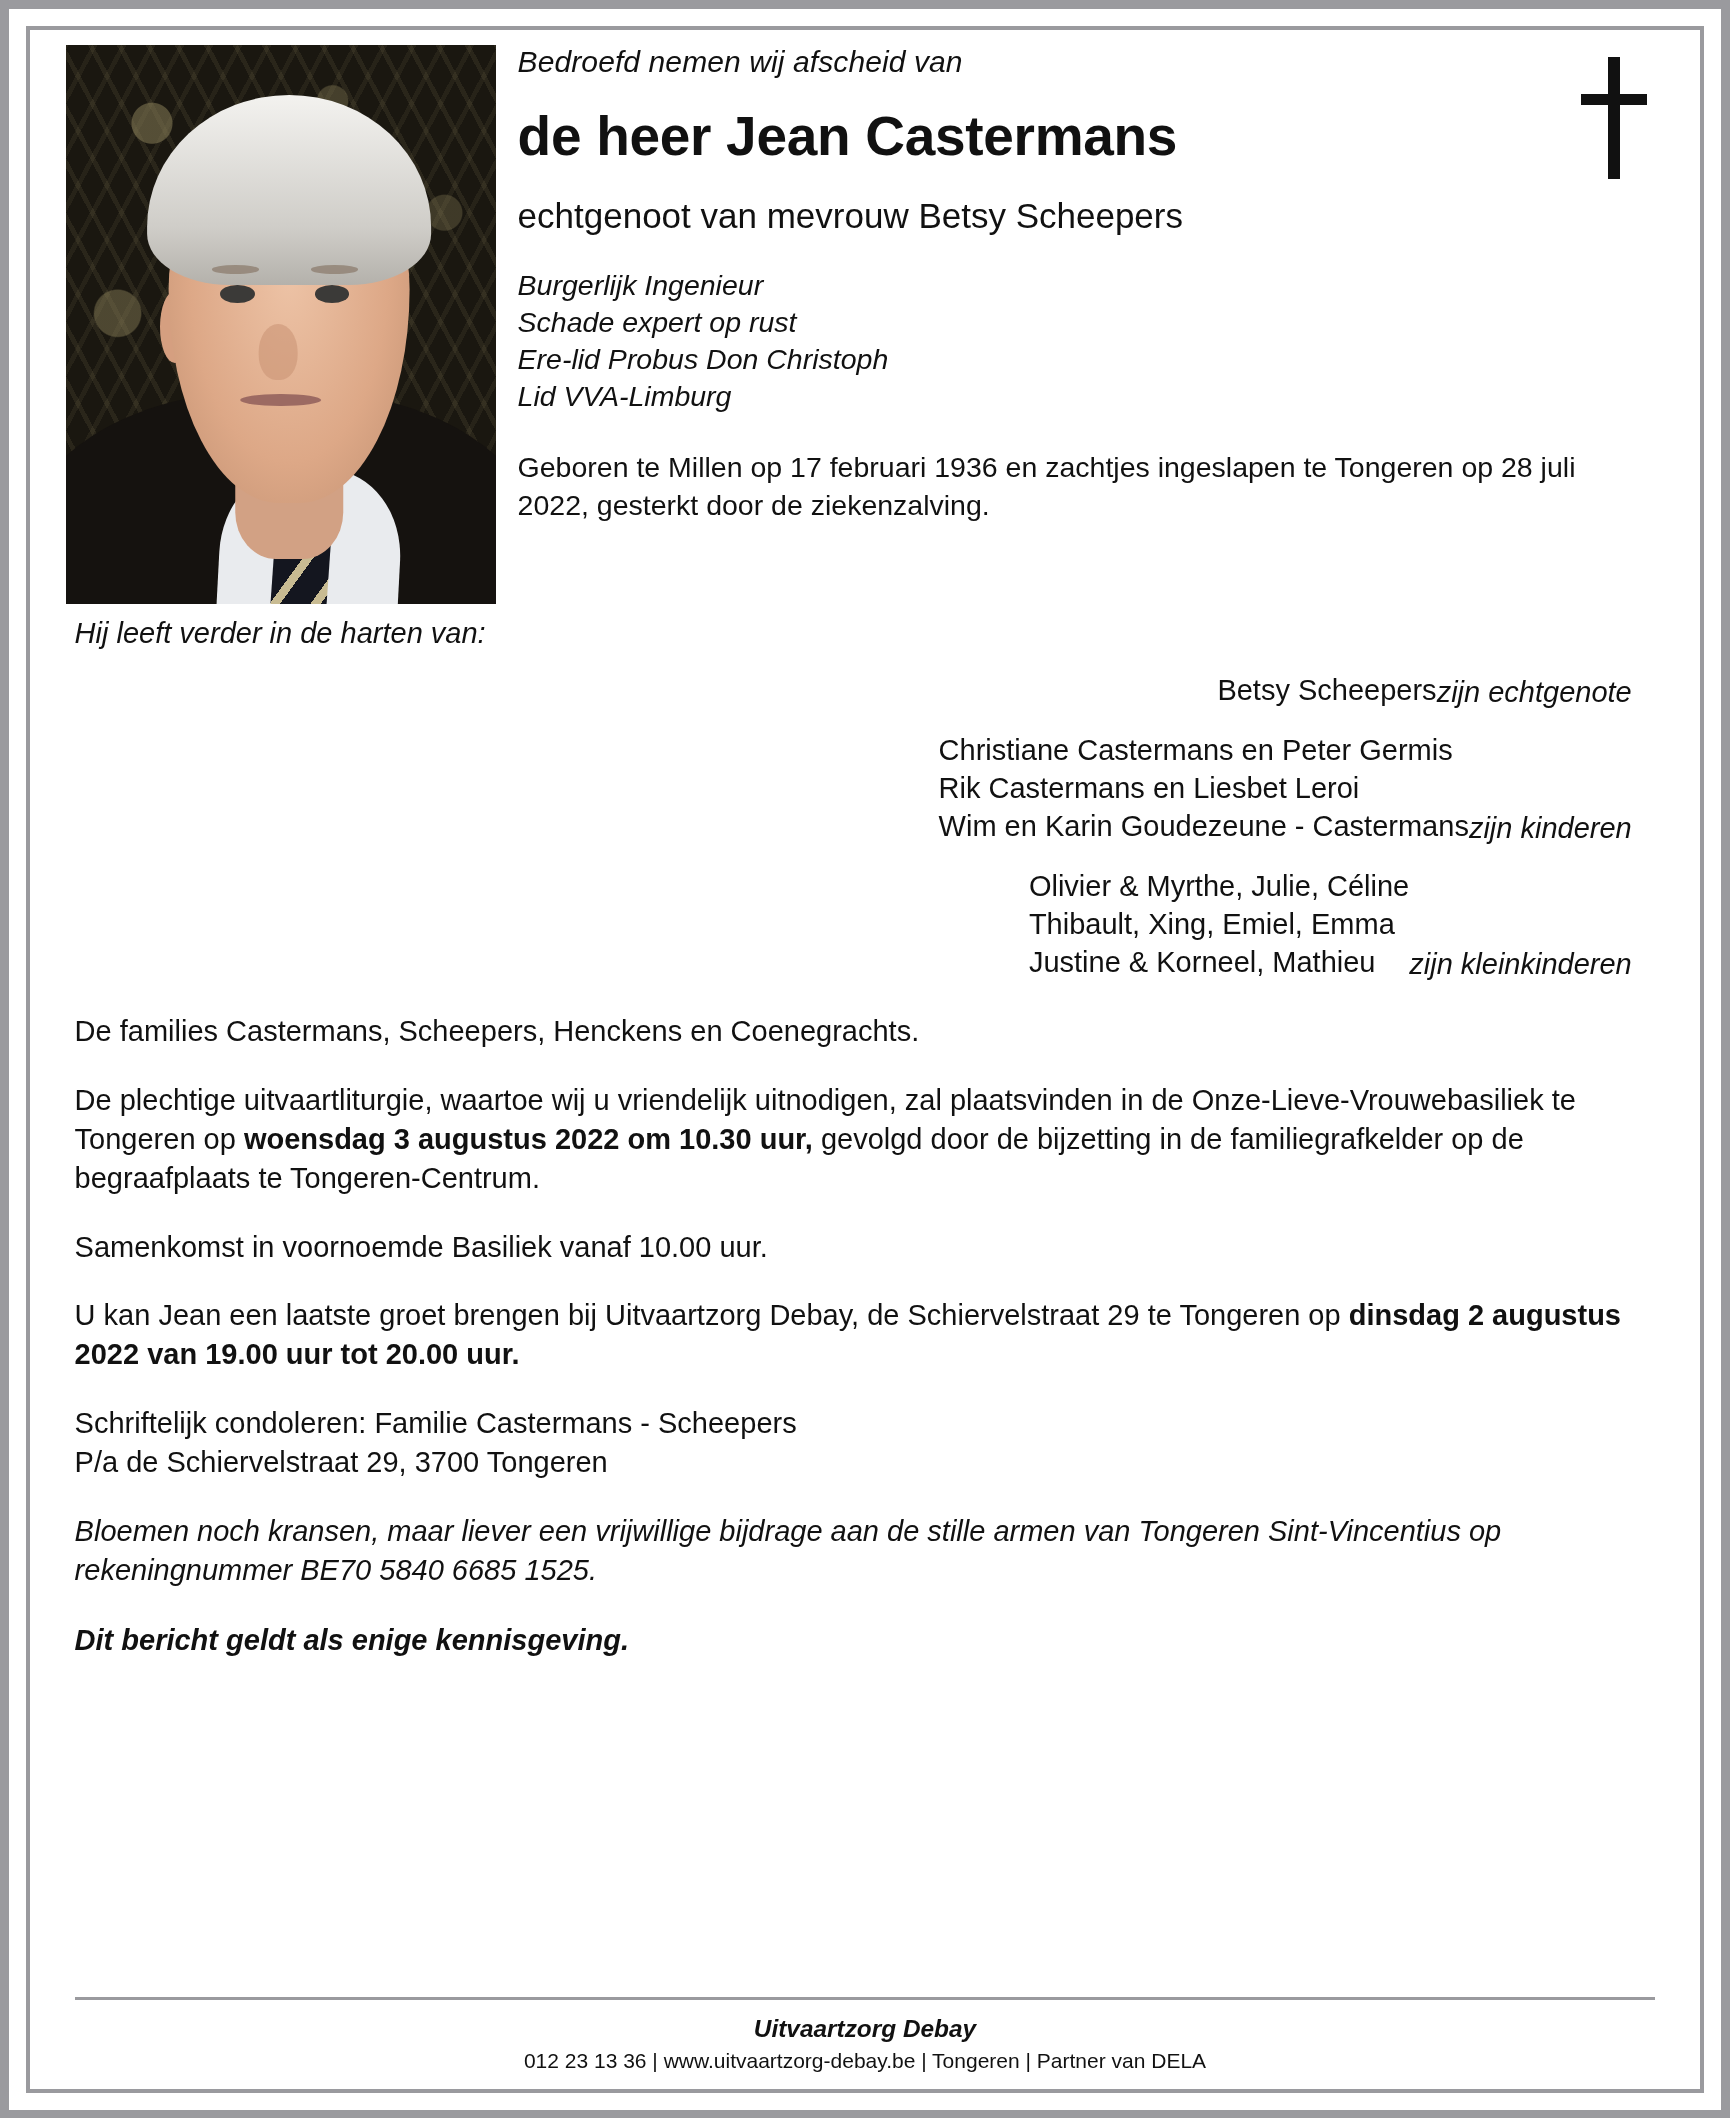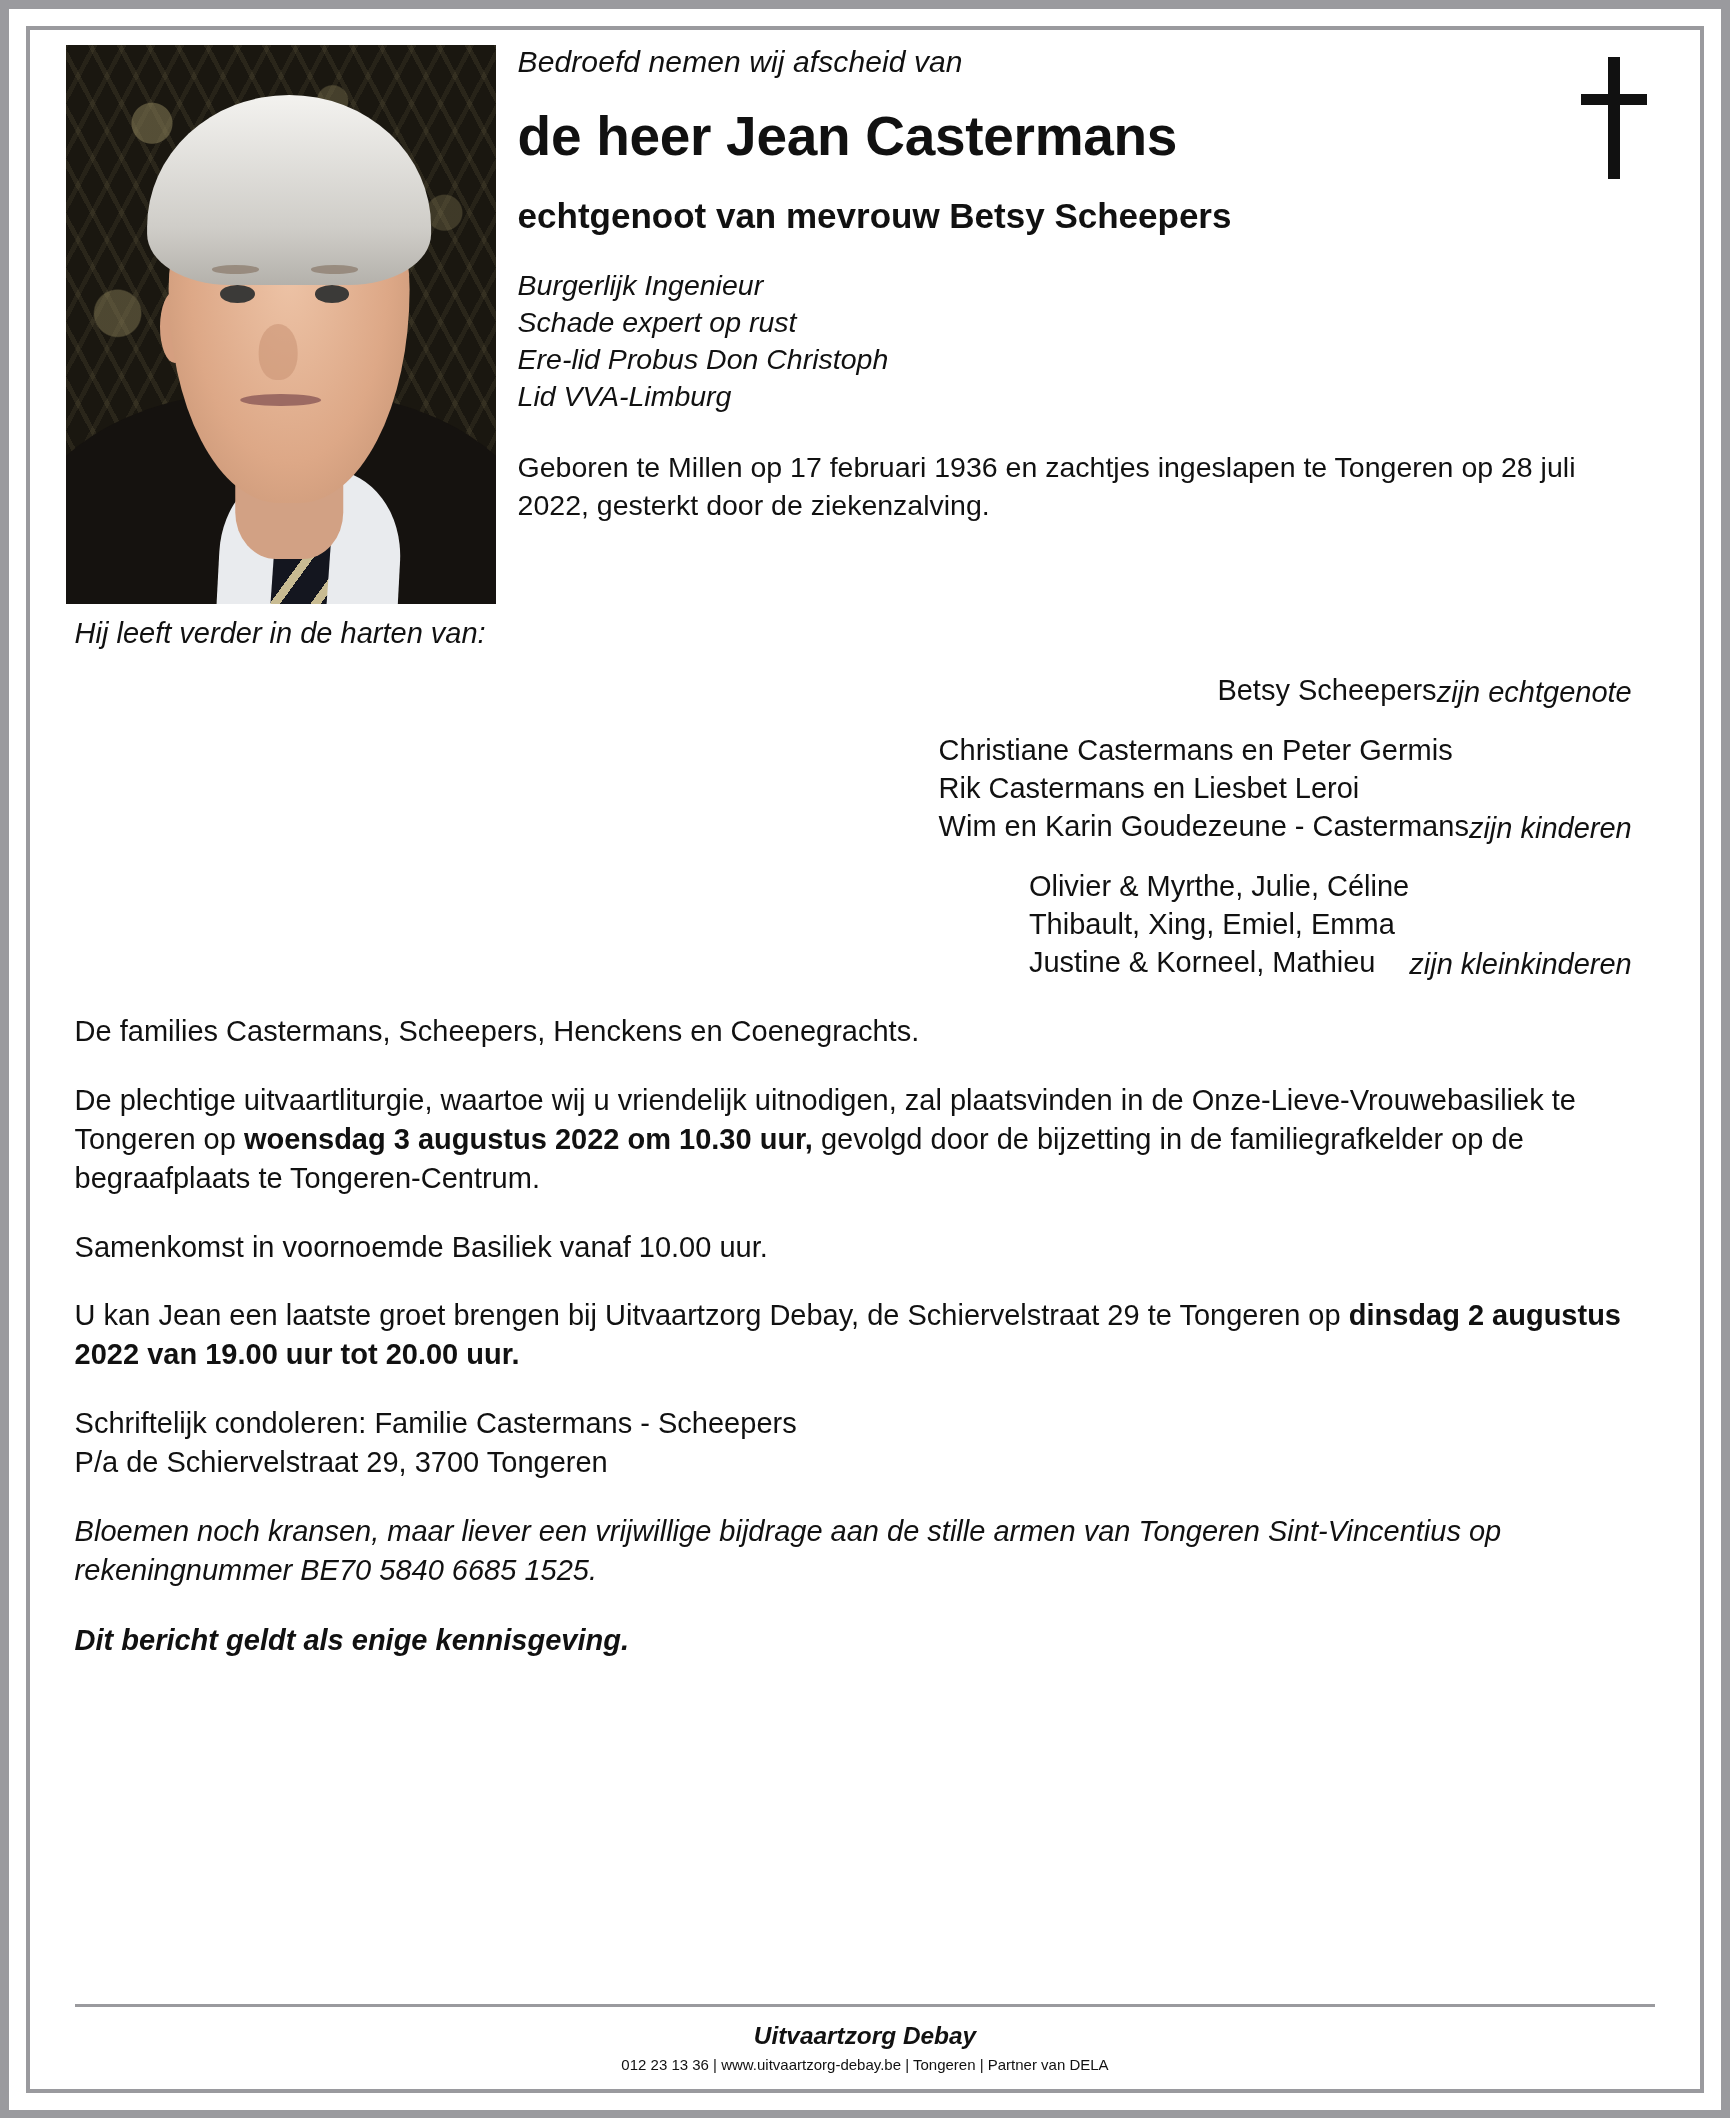--- a/index.html
+++ b/index.html
@@ -209,21 +209,21 @@
   }
   .deceased-name {
     font-size: 55px;
     font-weight: bold;
     color: #111;
     margin-top: 25.6px;
     letter-spacing: -0.3px;
   }
   .spouse-line {
     font-size: 35px;
-    font-weight: bold;
+    font-weight: normal;
     color: #111;
     margin-top: 28px;
   }
   .titles {
     margin-top: 31px;
     font-style: italic;
     font-size: 28.5px;
     line-height: 1.30;
     color: #111;
   }
@@ -330,21 +330,21 @@
   }
   .footer-name {
     text-align: center;
     font-size: 24.4px;
     font-weight: bold;
     color: #111;
     font-style: italic;
   }
   .footer-contact {
     text-align: center;
-    font-size: 15px;
+    font-size: 21px;
     color: #111;
     margin-top: 5.8px;
   }
 </style>
 </head>
 <body>
 
 <div class="outer-frame">
   <div class="white-gap">
     <div class="inner-frame">

